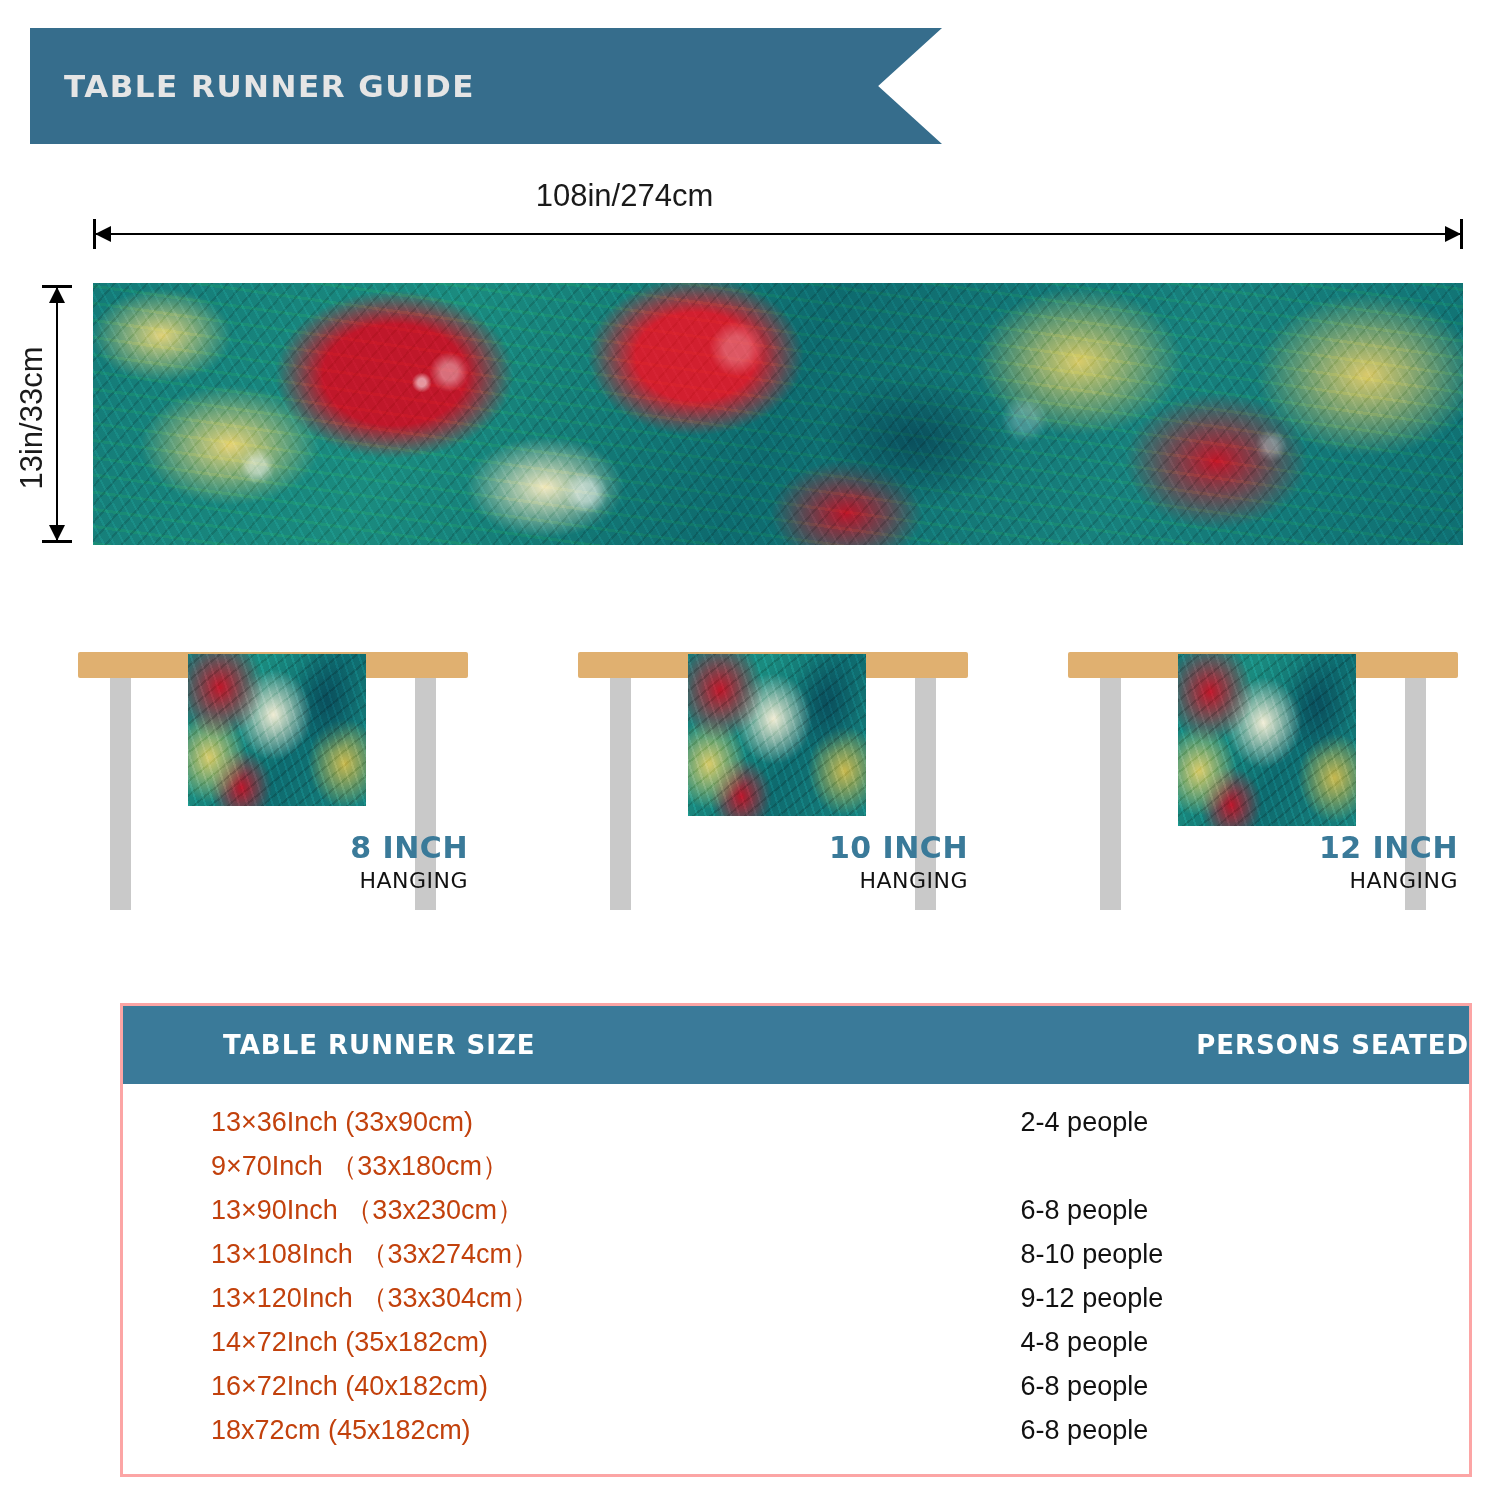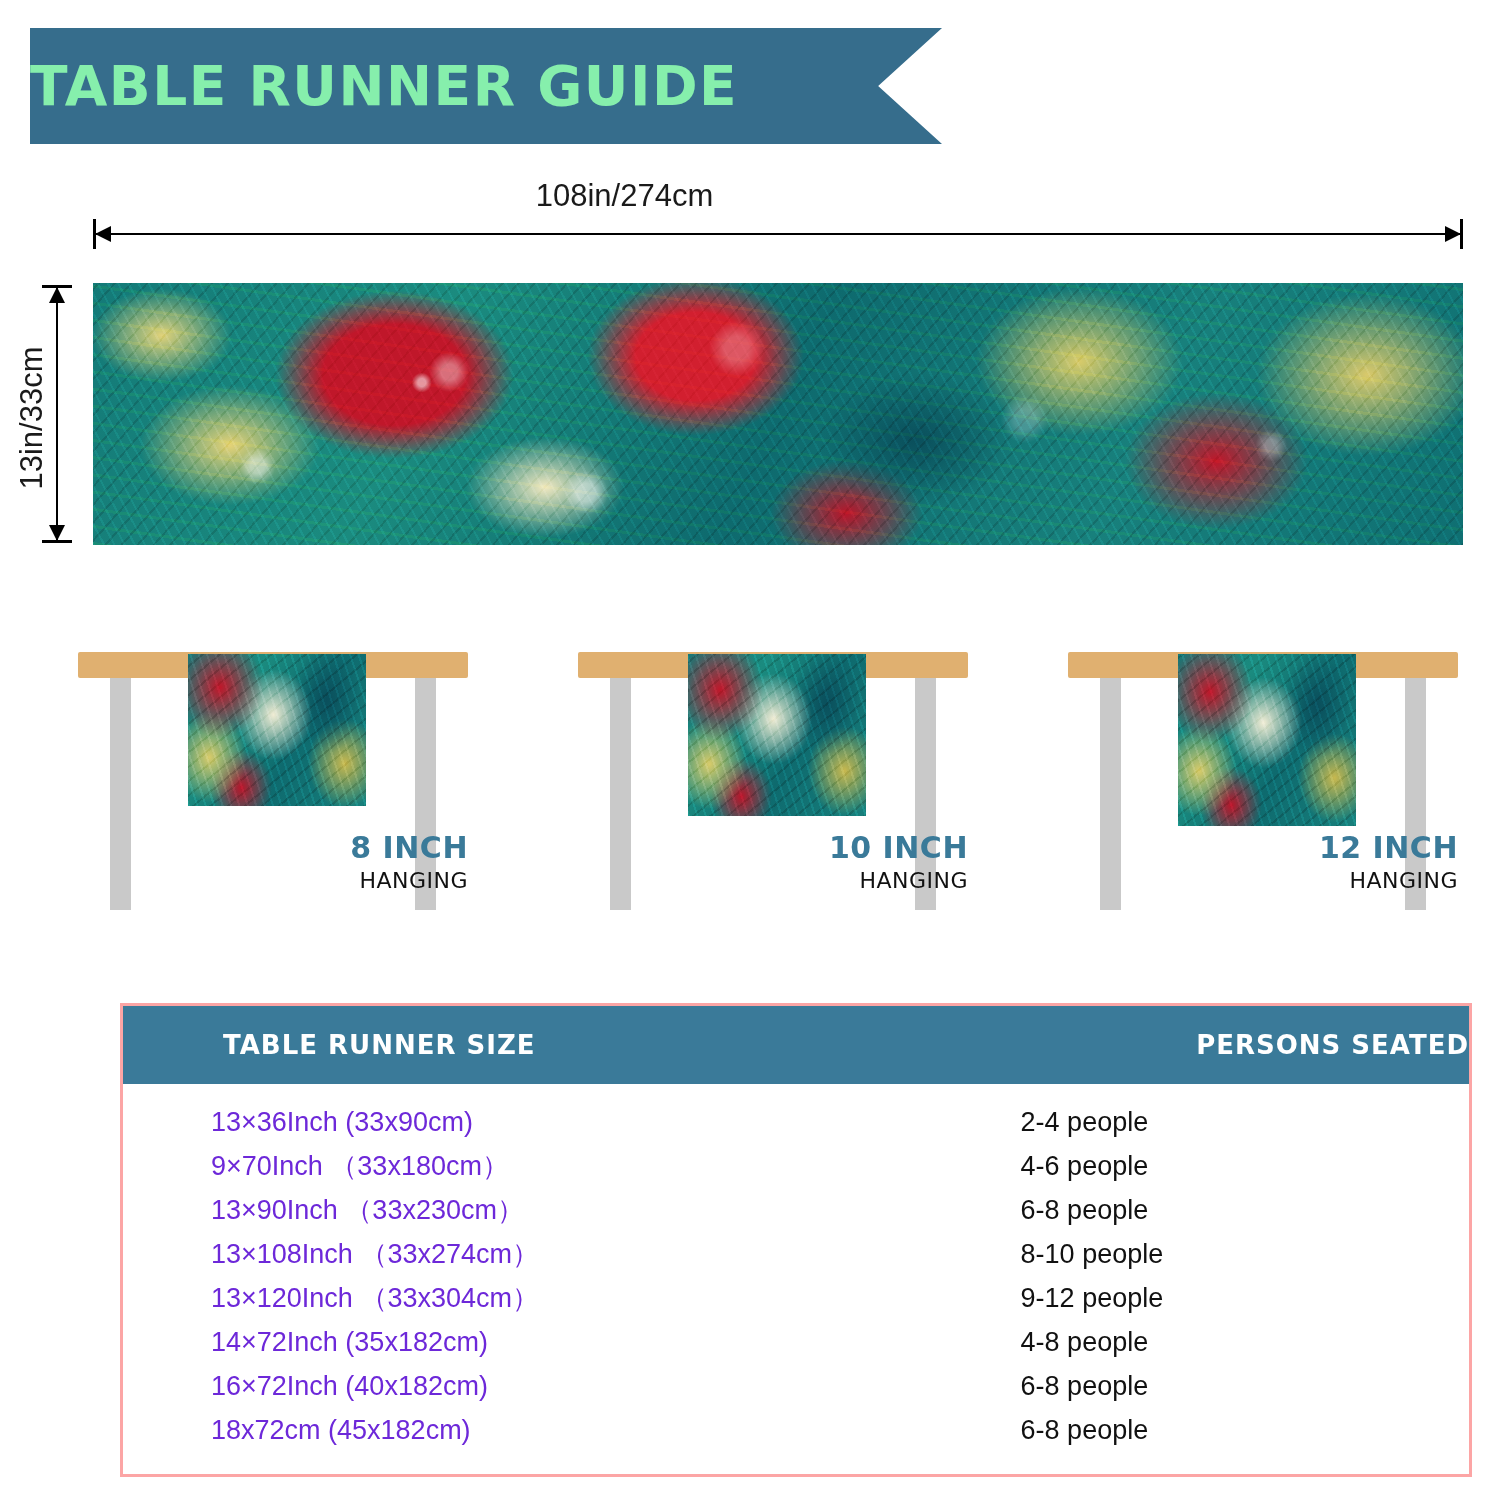--- a/index.html
+++ b/index.html
@@ -20,24 +20,25 @@
   .header-banner {
     position: absolute;
     left: 30px; top: 28px;
     width: 912px; height: 116px;
     background: #366d8c;
     clip-path: polygon(0 0, 100% 0, 93% 50%, 100% 100%, 0 100%);
     display: flex;
     align-items: center;
   }
   .header-title {
-    color: #86efac;
-    font-size: 55px;
+    color: #e5e5e5;
+    font-size: 31px;
     font-weight: bold;
     letter-spacing: 1.5px;
+    padding-left: 34px;
     font-family: "DejaVu Sans", sans-serif;
   }
 
   
   .dim-top-label {
     position: absolute;
     left: 0; top: 178px;
     width: 1249px;
     text-align: center;
     font-size: 31px;
@@ -263,21 +264,21 @@
   }
   .size-row {
     display: flex;
     align-items: center;
     height: 44px;
   }
   .sr-size {
     flex: 0 0 60%;
     padding-left: 88px;
     font-size: 27px;
-    color: #6d28d9;
+    color: #c2410c;
     font-family: "Liberation Sans", sans-serif;
   }
   .sr-persons {
     flex: 1;
     padding-left: 90px;
     font-size: 27px;
     color: #111;
     font-family: "Liberation Sans", sans-serif;
   }
 </style>
@@ -355,21 +356,20 @@
       <div class="sth-left">TABLE RUNNER SIZE</div>
       <div class="sth-right">PERSONS SEATED</div>
     </div>
     <div class="size-rows" id="size-rows">
         <div class="size-row">
           <div class="sr-size">13×36Inch (33x90cm)</div>
           <div class="sr-persons">2-4 people</div>
         </div>
         <div class="size-row">
           <div class="sr-size">9×70Inch （33x180cm）</div>
-          <div class="sr-persons">4-6 people</div>
         </div>
         <div class="size-row">
           <div class="sr-size">13×90Inch （33x230cm）</div>
           <div class="sr-persons">6-8 people</div>
         </div>
         <div class="size-row">
           <div class="sr-size">13×108Inch （33x274cm）</div>
           <div class="sr-persons">8-10 people</div>
         </div>
         <div class="size-row">

